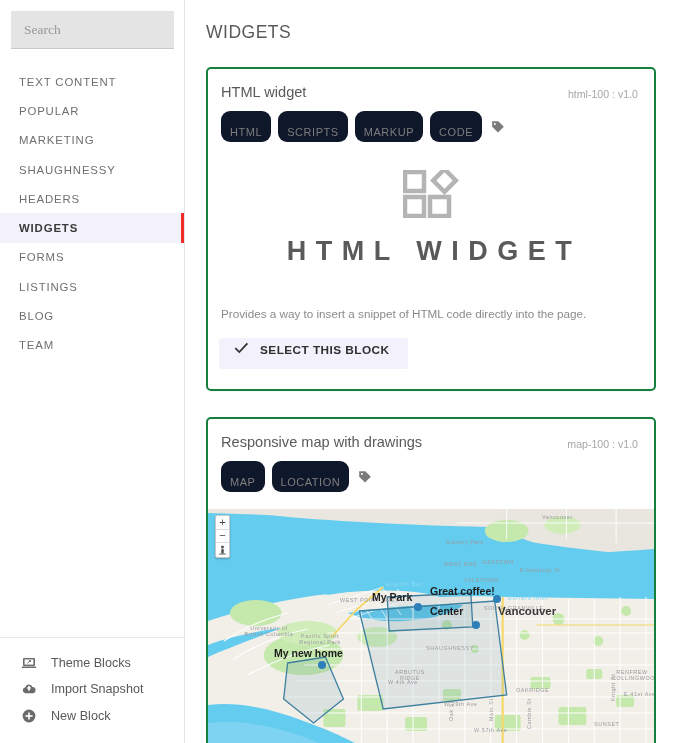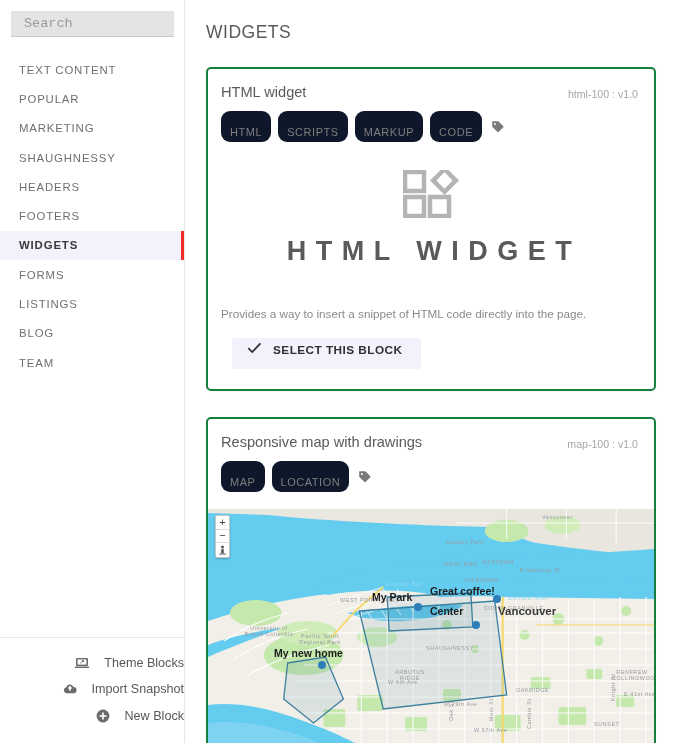--- a/index.html
+++ b/index.html
@@ -30,26 +30,26 @@
     position: relative;
     flex: 0 0 185px;
   }
 
   .search-wrap {
     padding: 11px 11px 0 11px;
   }
 
   .search-input {
     width: 163px;
-    height: 26px;
+    height: 38px;
     background: #e4e4e4;
     border: none;
     border-bottom: 1px solid #c9c9c9;
     padding: 0 13px;
-    font-family: Liberation Mono, monospace;
+    font-family: Liberation Serif, serif;
     font-size: 13.5px;
     color: #6a6a6a;
     outline: none;
   }
   .search-input::placeholder { color: #9a9a9a; }
 
   .nav-list {
     margin-top: 18px;
     list-style: none;
   }
@@ -89,21 +89,20 @@
   }
 
   .footer-item {
     height: 26.5px;
     display: flex;
     align-items: center;
     padding-left: 20px;
     font-size: 12.6px;
     color: #585858;
     cursor: pointer;
-    justify-content: flex-end;
   }
 
   .footer-icon {
     width: 18px;
     height: 18px;
     margin-right: 13px;
     display: flex;
     align-items: center;
     justify-content: center;
     flex: 0 0 18px;
@@ -200,21 +199,21 @@
     text-align: center;
   }
 
   .card-desc {
     font-size: 11.7px;
     color: #8b8b8b;
     padding: 40px 0 0 13px;
   }
 
   .select-btn {
-    margin: 18px 0 20px 24px;
+    margin: 18px 0 20px 11px;
     background: #f2f1fc;
     border: none;
     border-radius: 3px;
     height: 31px;
     padding: 0 18px 8px 15px;
     display: inline-flex;
     align-items: center;
     gap: 11px;
     font-family: "Liberation Sans", sans-serif;
     font-size: 11.8px;
@@ -328,23 +327,20 @@
           <span>POPULAR</span>
         </li>
       <li class="nav-item">
           <span>MARKETING</span>
         </li>
       <li class="nav-item">
           <span>SHAUGHNESSY</span>
         </li>
       <li class="nav-item">
           <span>HEADERS</span>
-        </li>
-      <li class="nav-item">
-          <span>FOOTERS</span>
         </li>
       <li class="nav-item active">
           <span>WIDGETS</span>
         </li>
       <li class="nav-item">
           <span>FORMS</span>
         </li>
       <li class="nav-item">
           <span>LISTINGS</span>
         </li>

